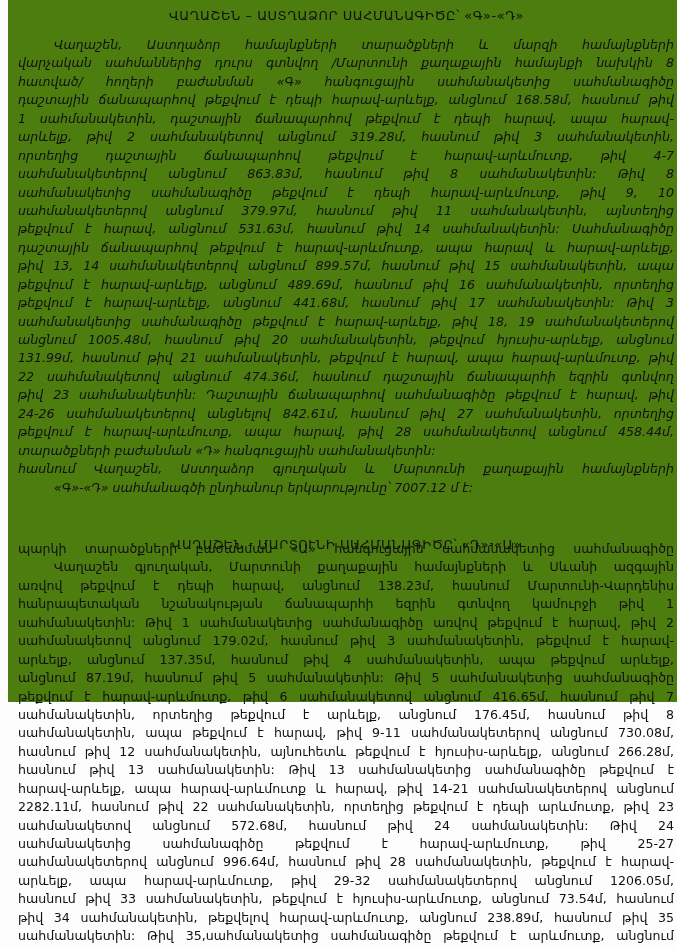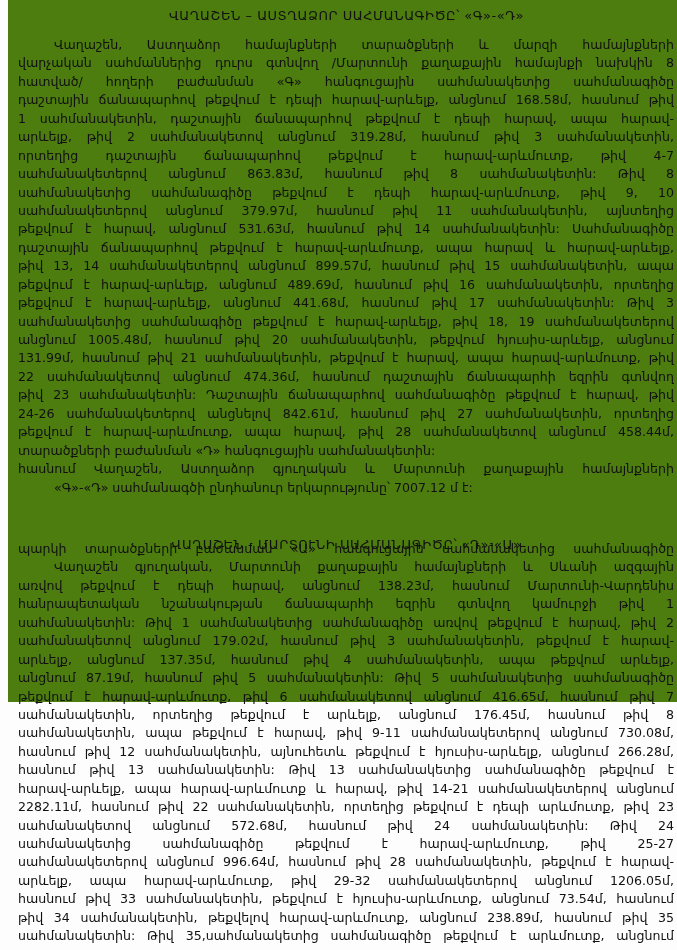--- a/index.html
+++ b/index.html
@@ -14,21 +14,21 @@
   .line.last { text-align-last: left; }
   .line.indent { padding-left: 36px; }
 </style>
 </head>
 <body>
 
 <div class="page">
 
   <div class="heading" style="top:8px;">ՎԱՂԱՇԵՆ – ԱՍՏՂԱՁՈՐ ՍԱՀՄԱՆԱԳԻԾԸ՝ «Գ»-«Դ»</div>
 
-  <div class="block" style="top:36px;">
+  <div class="block" style="top:36px;font-style:italic;">
     <span class="line indent">Վաղաշեն, Աստղաձոր համայնքների տարածքների և մարզի համայնքների</span>
     <span class="line">վարչական սահմաններից դուրս գտնվող /Մարտունի քաղաքային համայնքի նախկին 8</span>
     <span class="line">հատված/ հողերի բաժանման «Գ» հանգուցային սահմանակետից սահմանագիծը</span>
     <span class="line">դաշտային ճանապարհով թեքվում է դեպի հարավ-արևելք, անցնում 168.58մ, հասնում թիվ</span>
     <span class="line">1 սահմանակետին, դաշտային ճանապարհով թեքվում է դեպի հարավ, ապա հարավ-</span>
     <span class="line">արևելք, թիվ 2 սահմանակետով անցնում 319.28մ, հասնում թիվ 3 սահմանակետին,</span>
     <span class="line">որտեղից դաշտային ճանապարհով թեքվում է հարավ-արևմուտք, թիվ 4-7</span>
     <span class="line">սահմանակետերով անցնում 863.83մ, հասնում թիվ 8 սահմանակետին: Թիվ 8</span>
     <span class="line">սահմանակետից սահմանագիծը թեքվում է դեպի հարավ-արևմուտք, թիվ 9, 10</span>
     <span class="line">սահմանակետերով անցնում 379.97մ, հասնում թիվ 11 սահմանակետին, այնտեղից</span>

